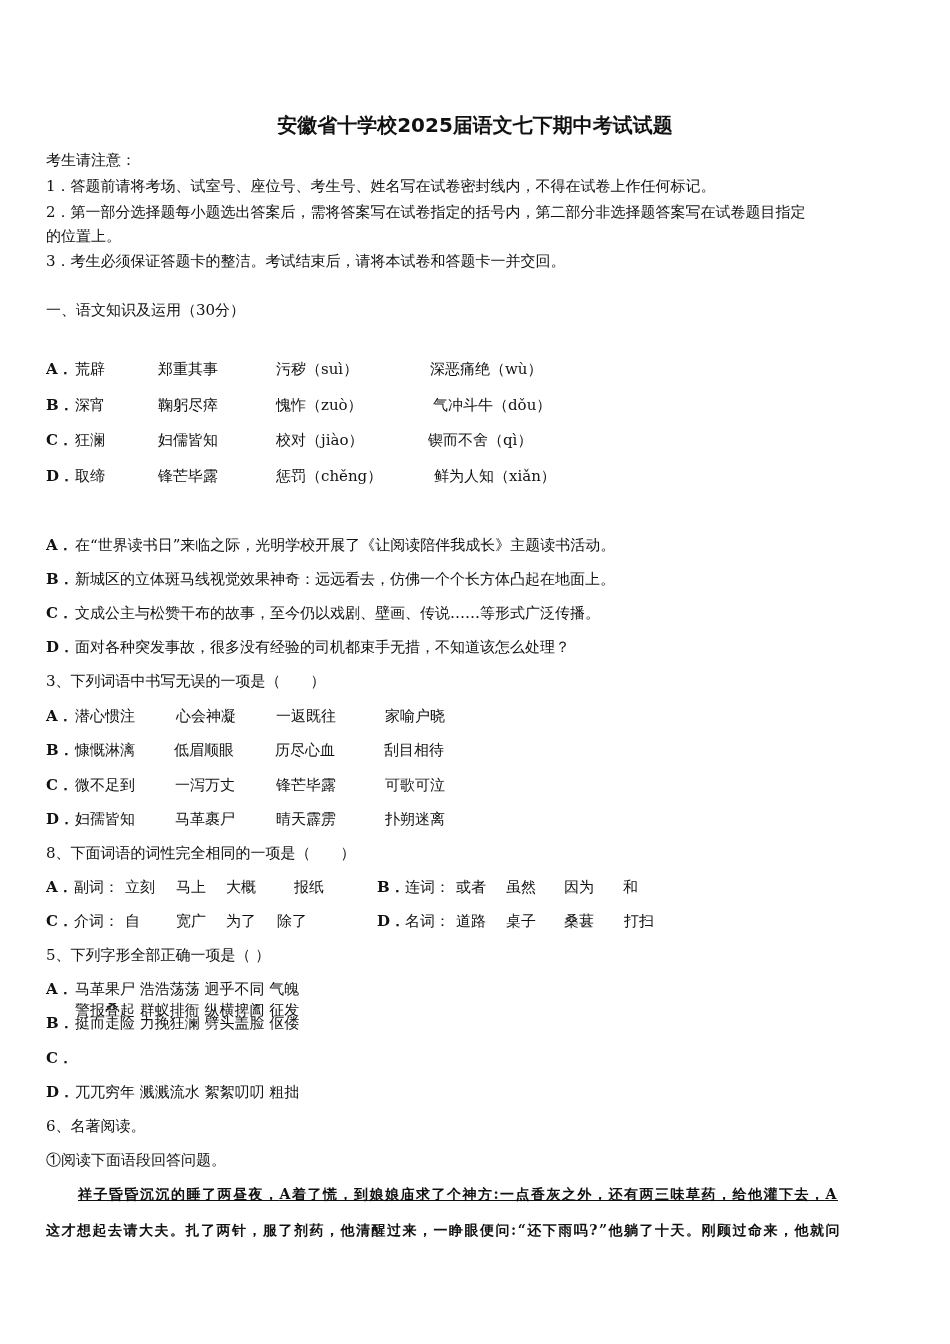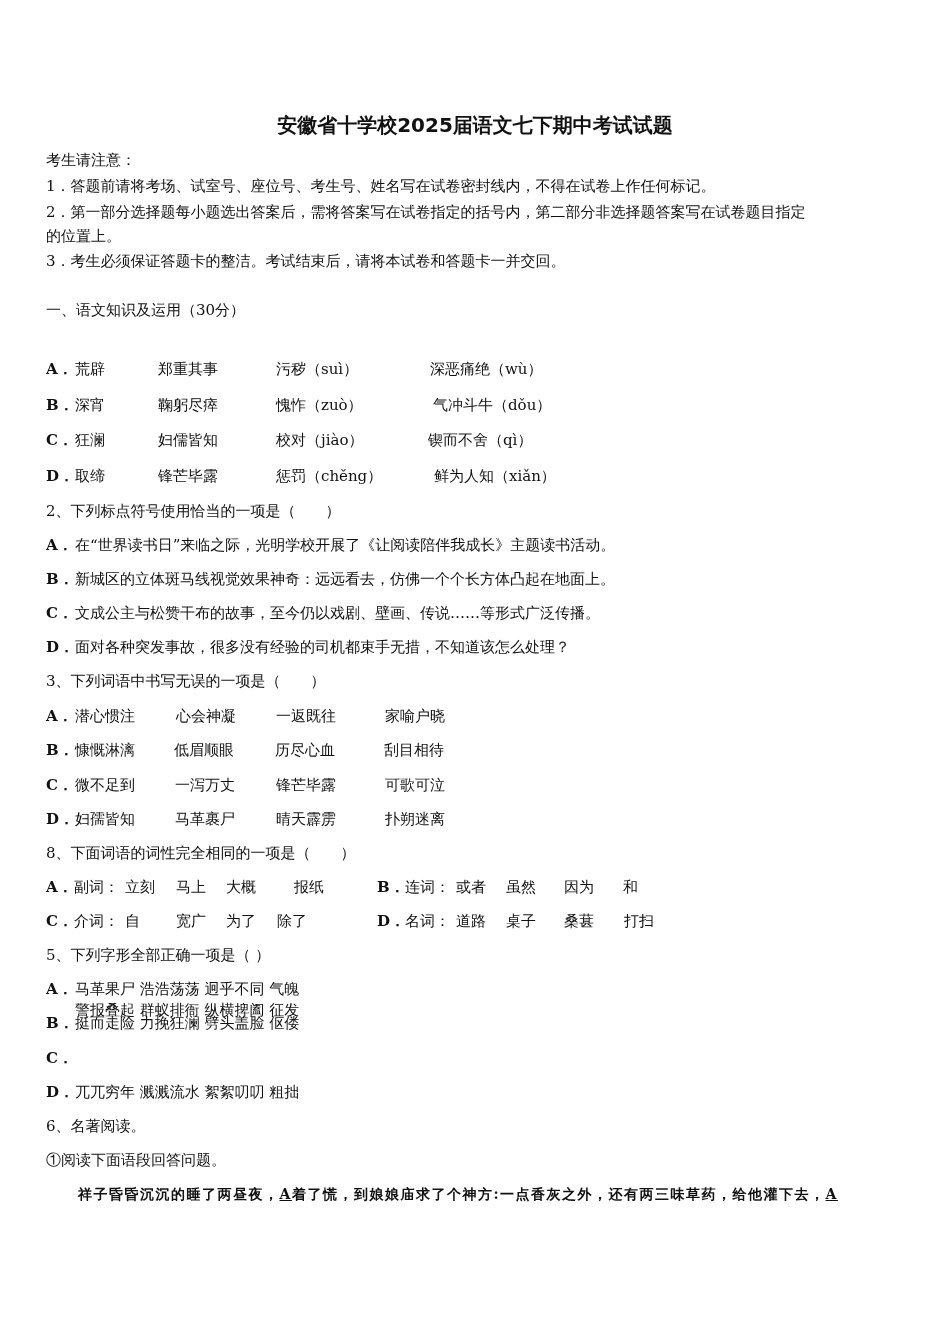--- a/index.html
+++ b/index.html
@@ -53,21 +53,20 @@
     <span class="cell" style="left:428px;top:430px">锲而不舍（qì）</span>
   </div>
   <div>
     <span class="cell bold" style="left:46px;top:466px">D．</span>
     <span class="cell" style="left:75px;top:466px">取缔</span>
     <span class="cell" style="left:158px;top:466px">锋芒毕露</span>
     <span class="cell" style="left:276px;top:466px">惩罚（chěng）</span>
     <span class="cell" style="left:434px;top:466px">鲜为人知（xiǎn）</span>
   </div>
 
-  <div class="line" style="top:501px">2、下列标点符号使用恰当的一项是（　　）</div>
   <div>
     <span class="cell bold" style="left:46px;top:535px">A．</span>
     <span class="cell" style="left:75px;top:535px">在“世界读书日”来临之际，光明学校开展了《让阅读陪伴我成长》主题读书活动。</span>
   </div>
   <div>
     <span class="cell bold" style="left:46px;top:569px">B．</span>
     <span class="cell" style="left:75px;top:569px">新城区的立体斑马线视觉效果神奇：远远看去，仿佛一个个长方体凸起在地面上。</span>
   </div>
   <div>
     <span class="cell bold" style="left:46px;top:603px">C．</span>
@@ -156,17 +155,18 @@
     <span class="cell" style="left:75px;top:1000px">警报叠起 群蚁排衙 纵横捭阖 征发</span>
   </div>
   <div>
     <span class="cell bold" style="left:46px;top:1082px">D．</span>
     <span class="cell" style="left:75px;top:1082px">兀兀穷年 溅溅流水 絮絮叨叨 粗拙</span>
   </div>
 
   <div class="line" style="top:1116px">6、名著阅读。</div>
   <div class="line" style="top:1150px">①阅读下面语段回答问题。</div>
 
-  <div class="passage" style="top:1184px; padding-left:32px;">
+  <div class="passage" style="top:1184px; padding-left:32px;text-decoration:underline;">
     <span>祥子昏昏沉沉的睡了两昼夜，</span><span class="underline">A</span><span>着了慌，到娘娘庙求了个神方:一点香灰之外，还有两三味草药，给他灌下去，</span><span class="underline">A</span>
   </div>
+  <div class="passage" style="top:1220px">这才想起去请大夫。扎了两针，服了剂药，他清醒过来，一睁眼便问:“还下雨吗?”他躺了十天。刚顾过命来，他就问</div>
 
 </div>
 
 </body></html>

